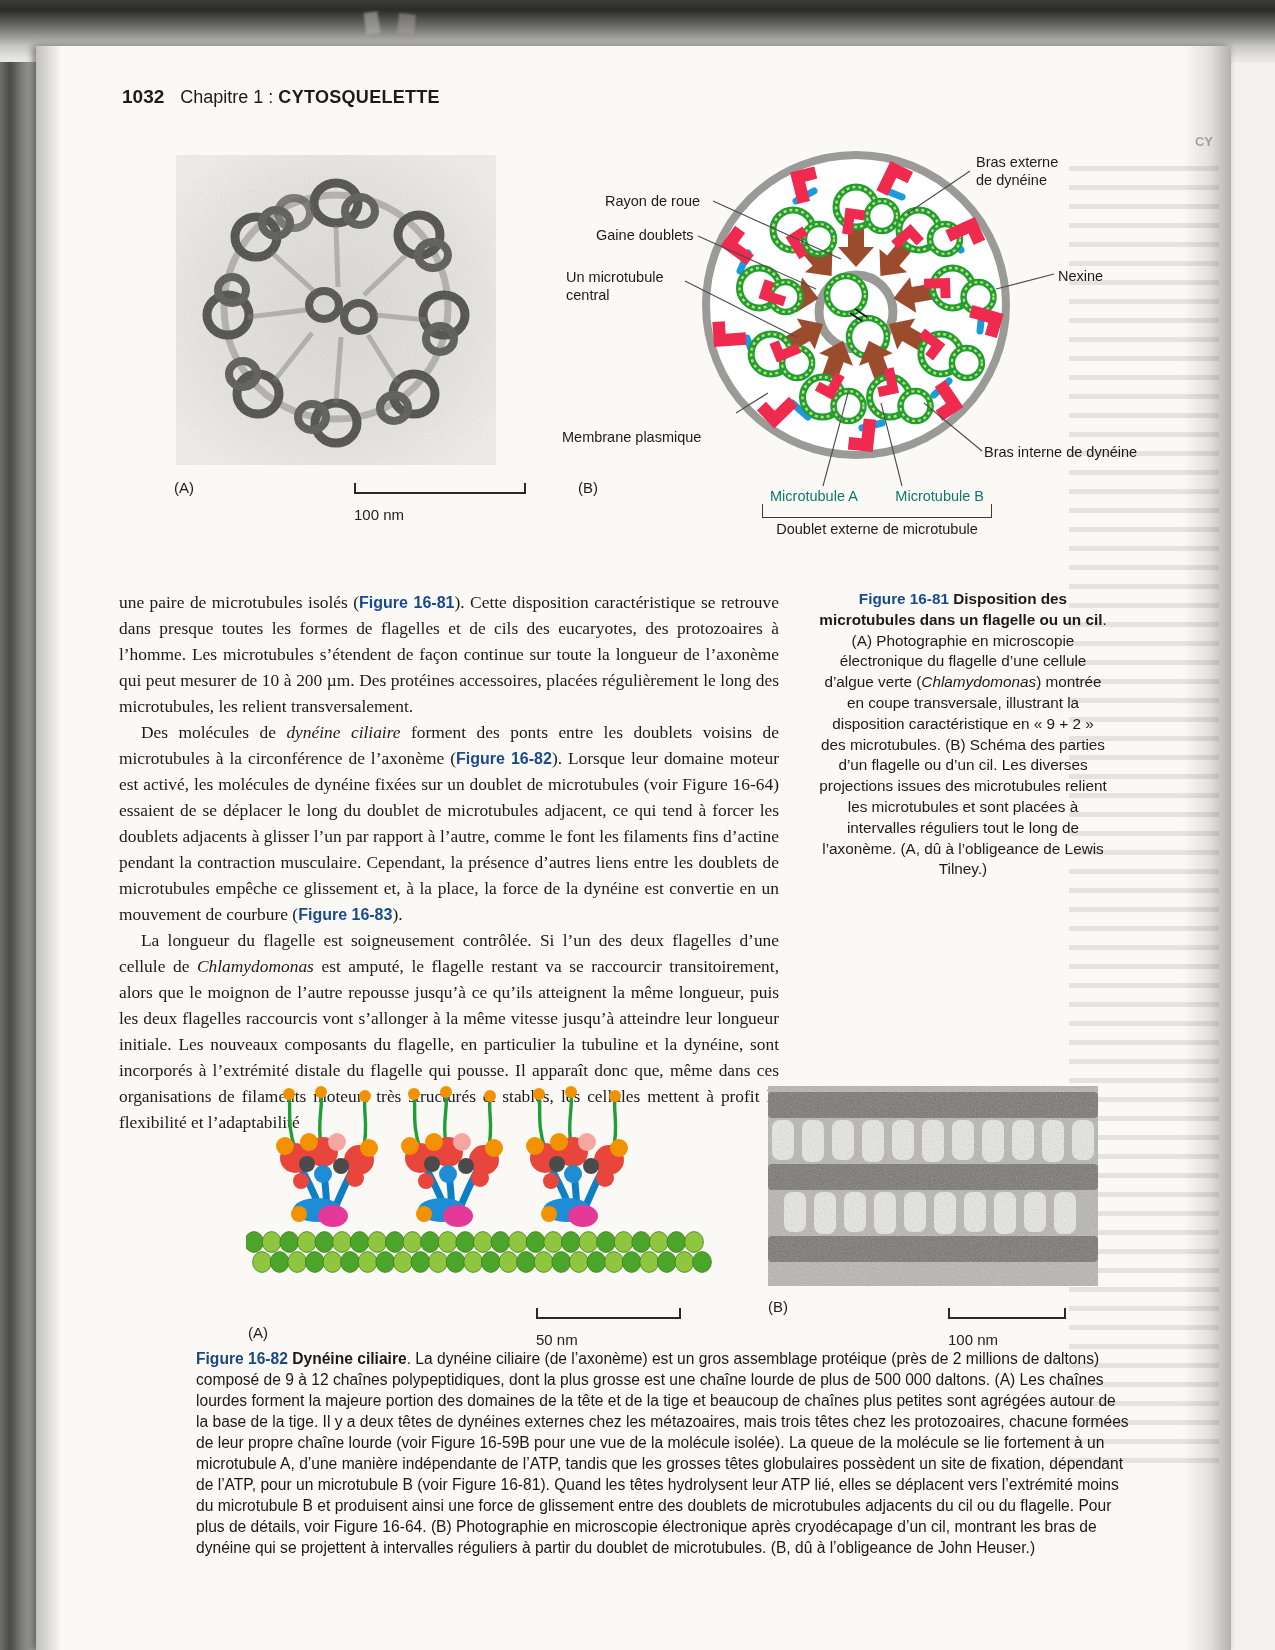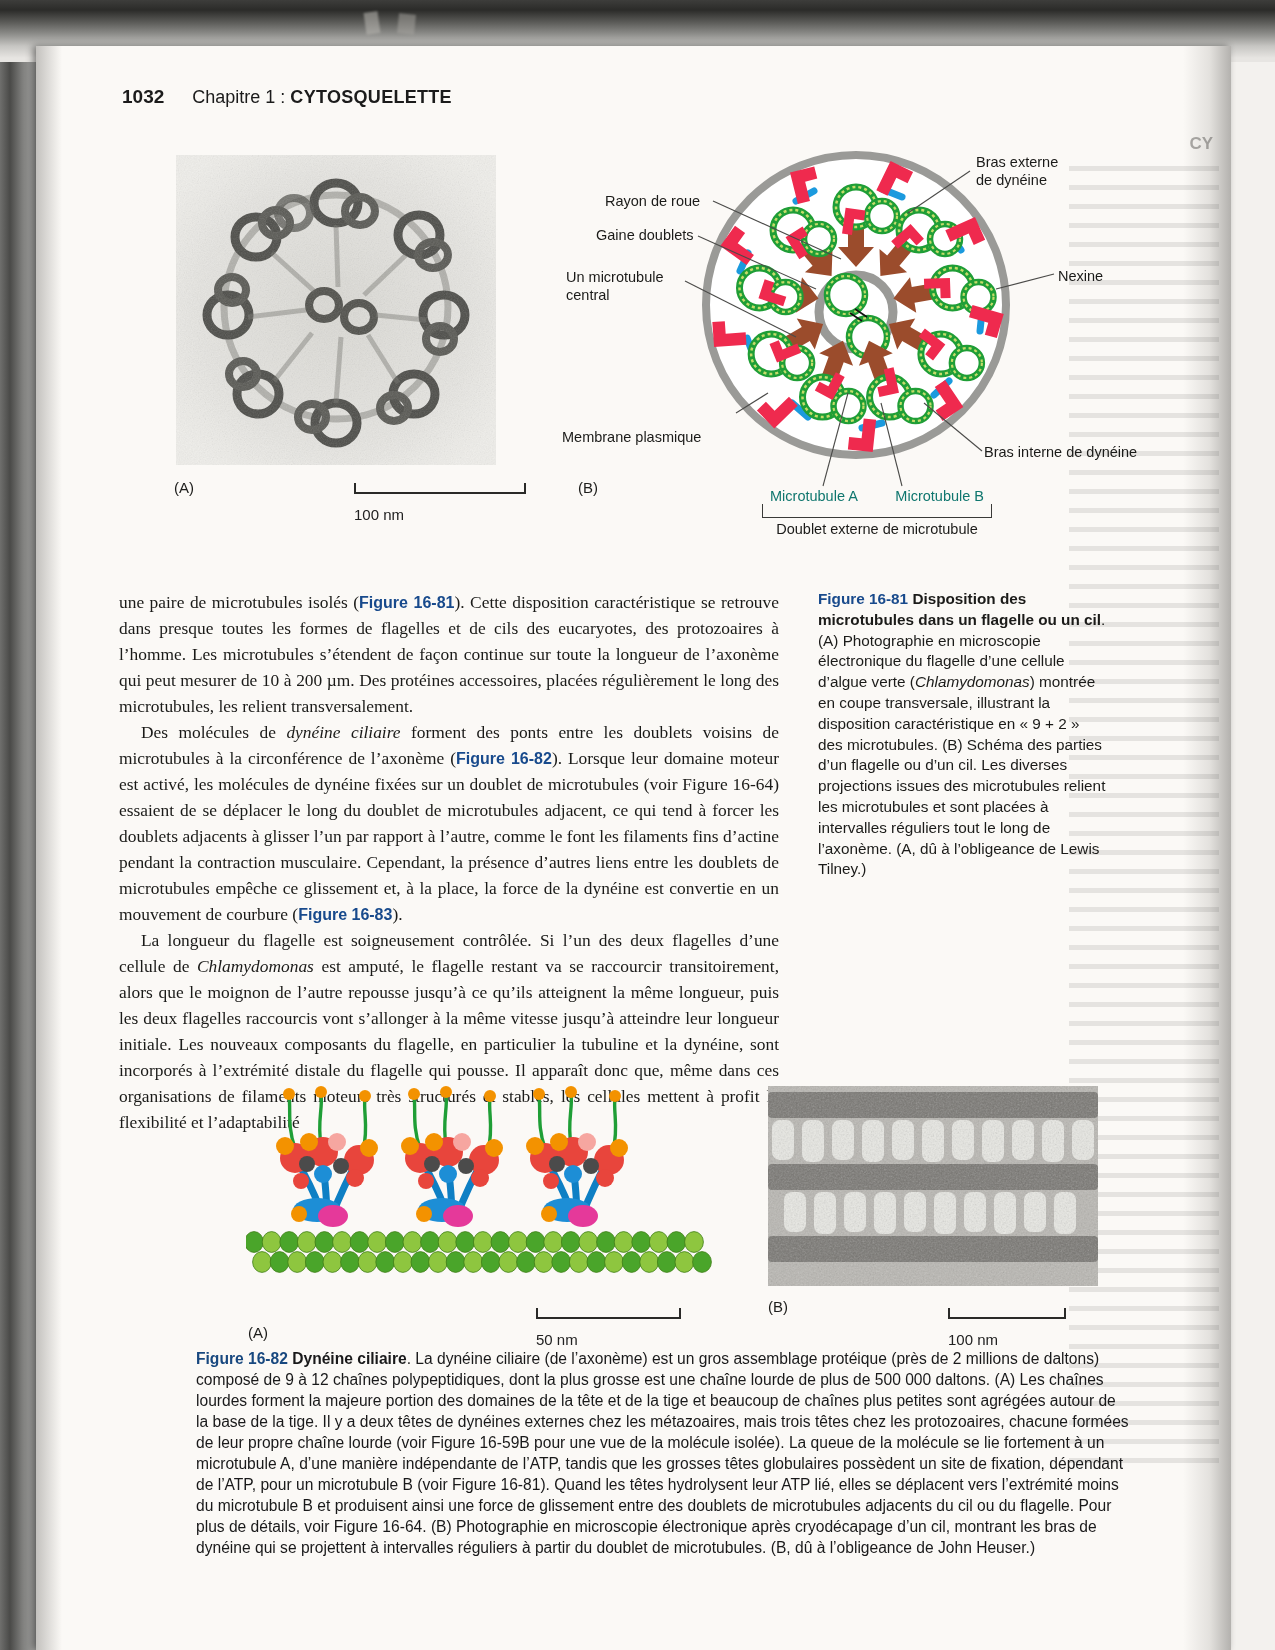--- a/index.html
+++ b/index.html
@@ -38,25 +38,25 @@
     background:linear-gradient(90deg,rgba(90,88,84,.35) 0%,rgba(0,0,0,0) 100%);
     pointer-events:none;
   }
   #bleed{
     position:absolute;right:12px;top:120px;width:150px;height:1300px;
     opacity:.11;pointer-events:none;
     background:repeating-linear-gradient(180deg,#3a3a38 0px,#3a3a38 5px,transparent 5px,transparent 19px);
     filter:blur(.6px);
   }
   #bleed-cy{
-    position:absolute;right:18px;top:88px;font-size:17px;color:#5c5a57;opacity:.5;
+    position:absolute;right:18px;top:88px;font-size:13px;color:#5c5a57;opacity:.5;
     font-family:"Liberation Sans",sans-serif;font-weight:bold;
   }
   
-  #header{position:absolute;left:86px;top:40px;display:flex;align-items:baseline;gap:28px;}
+  #header{position:absolute;left:86px;top:40px;display:flex;align-items:baseline;gap:16px;}
   #page-number{font-family:"Liberation Sans",sans-serif;font-weight:bold;font-size:19px;color:#1b1b1b;}
   #chapter-label{font-family:"Liberation Sans",sans-serif;font-size:18px;color:#1b1b1b;}
   #chapter-label b{font-weight:bold;letter-spacing:.3px;}
   
   #fig81{position:absolute;left:60px;top:95px;width:1060px;height:470px;}
   #em-photo{
     position:absolute;left:80px;top:14px;width:320px;height:310px;
     background:#e9e8e4;
     overflow:hidden;
   }
@@ -90,21 +90,21 @@
   #leaders{position:absolute;left:0;top:0;width:1060px;height:470px;pointer-events:none;}
   
   #body-col{position:absolute;left:83px;top:543px;width:660px;
     font-size:17.4px;line-height:1.495;color:#1a1a18;text-align:justify;}
   #body-col p{margin:0;}
   #body-col p+p{text-indent:22px;}
   .figref{color:#184a8c;font-weight:bold;font-family:"Liberation Sans",sans-serif;font-size:16px;}
   .ital{font-style:italic;}
   
   #side-caption{position:absolute;left:782px;top:543px;width:290px;
-    font-family:"Liberation Sans",sans-serif;font-size:15.3px;line-height:1.36;color:#1b1b19;}
+    font-family:"Liberation Sans",sans-serif;font-size:15.3px;line-height:1.36;color:#1b1b19;text-align:center;}
   #side-caption .lead{color:#184a8c;font-weight:bold;}
   #side-caption .bold{font-weight:bold;}
   
   #fig82{position:absolute;left:60px;top:1000px;width:1080px;height:290px;}
   #dynein-art{position:absolute;left:150px;top:10px;width:470px;height:250px;}
   #em-photo-b{position:absolute;left:672px;top:40px;width:330px;height:200px;background:#cfcdc8;overflow:hidden;}
   #scalebar-50{position:absolute;left:440px;top:262px;width:145px;}
   #scalebar-100{position:absolute;left:852px;top:262px;width:118px;}
   #letter-a-82{position:absolute;left:152px;top:278px;}
   #letter-b-82{position:absolute;left:672px;top:252px;}

